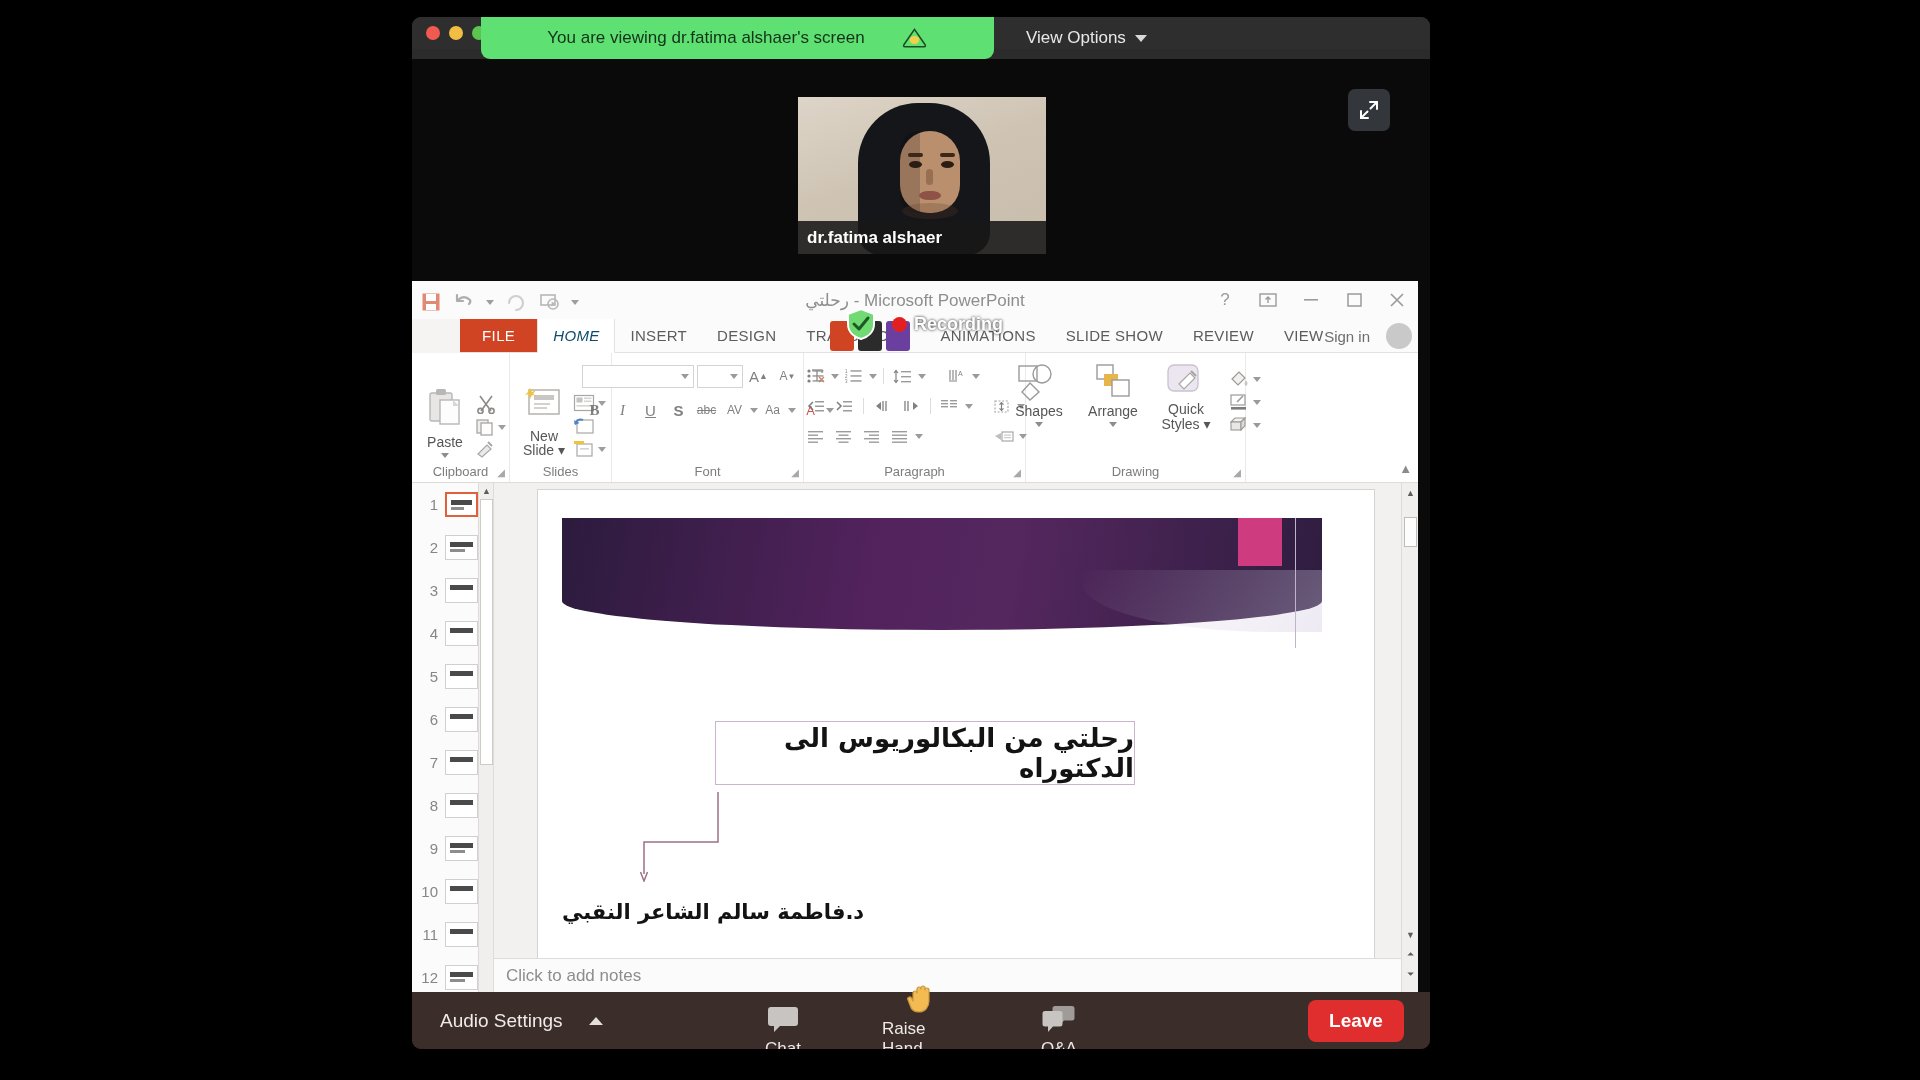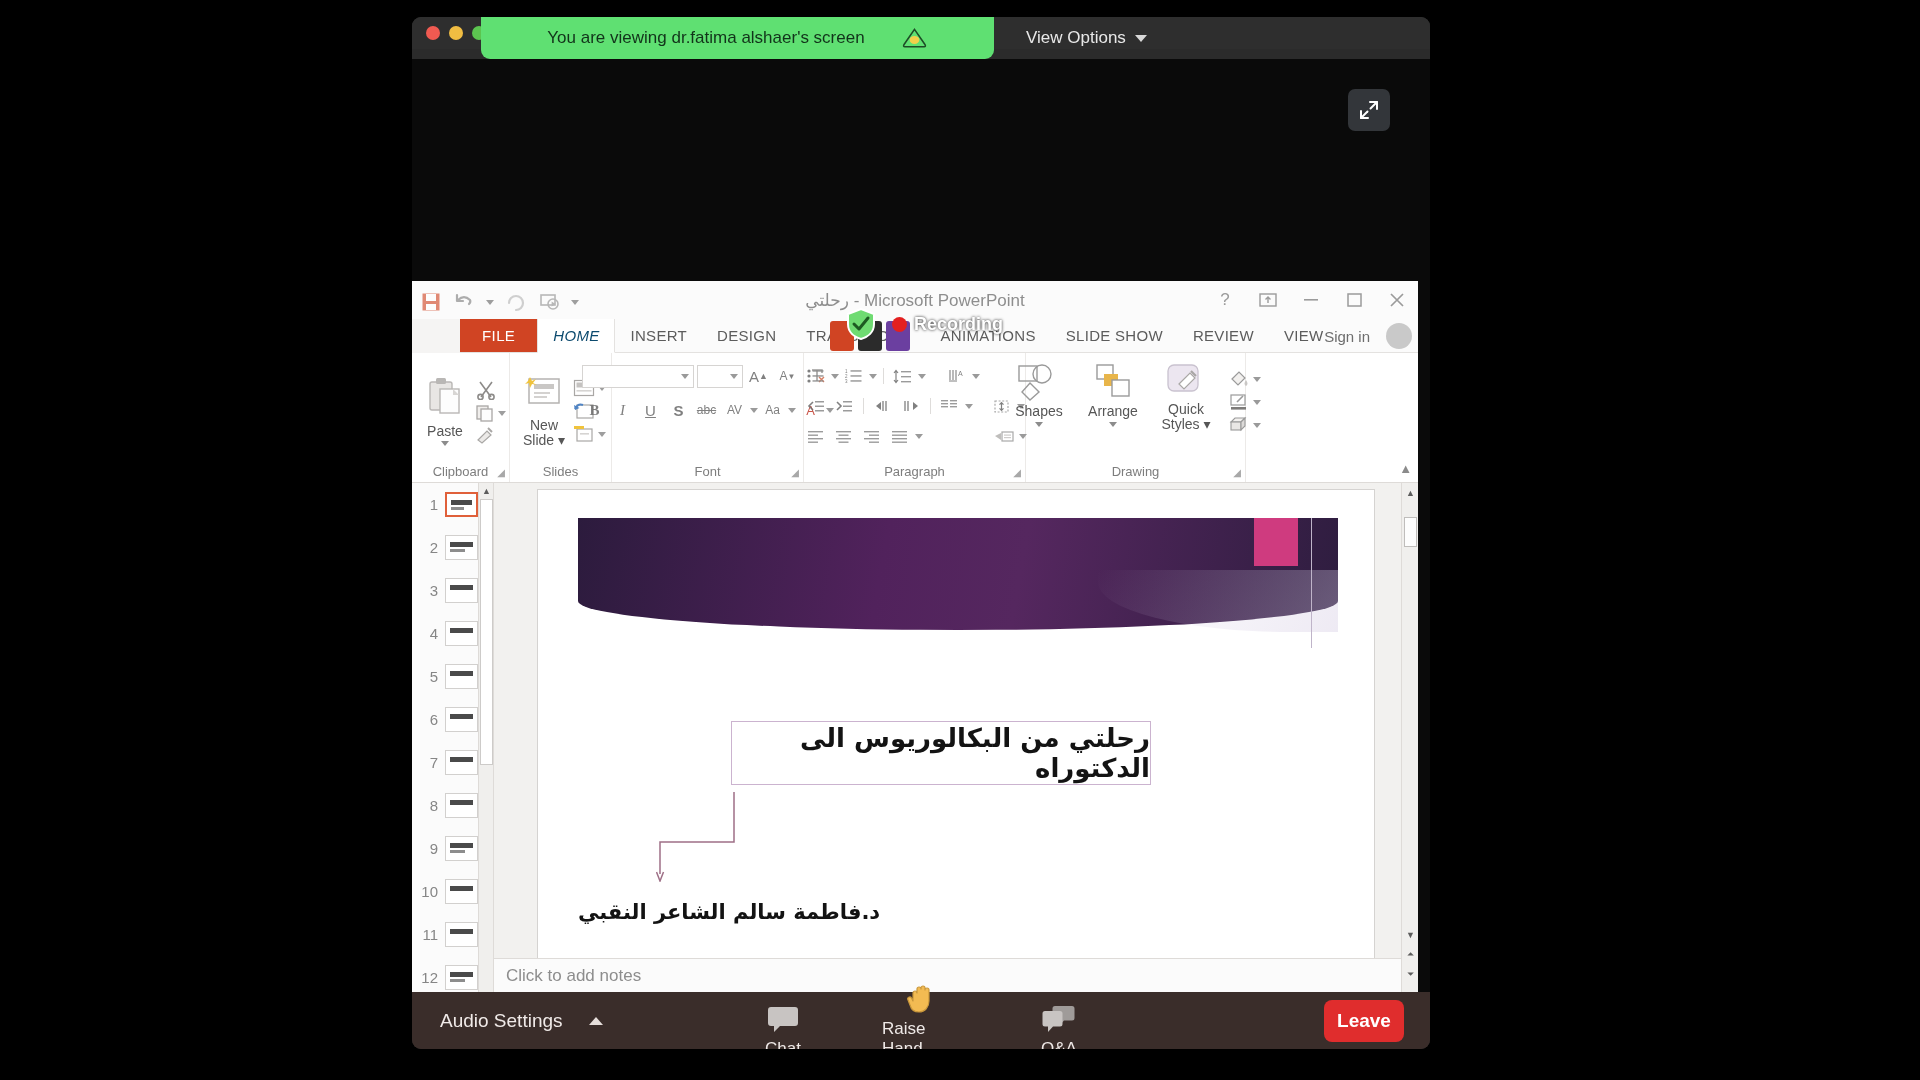--- a/index.html
+++ b/index.html
@@ -208,21 +208,21 @@
     position: relative;
     border-right: 1px solid #eceae8;
     display: flex; flex-direction: column; align-items: center;
     padding-top: 5px;
   }
   .glabel {
     position: absolute; bottom: 3px; left: 0; width: 100%;
     text-align: center; font-size: 13px; color: #7d7d7d;
   }
   .gdia { position: absolute; bottom: 4px; right: 4px; font-size: 10px; color: #a8a8a8; }
-  .gbody { display: flex; align-items: center; height: 100px; }
+  .gbody { display: flex; align-items: flex-end; height: 100px; }
 
   .big-btn { display: flex; flex-direction: column; align-items: center;
              width: 60px; font-size: 14px; color: #565656; cursor: pointer; }
   .big-btn .lbl { margin-top: 2px; line-height: 1.05; text-align: center; }
   .mini-caret { width:0;height:0;border-left:4px solid transparent;border-right:4px solid transparent;
                 border-top:5px solid #8c8c8c; margin-top:3px; }
 
   .sm-btn { width: 26px; height: 24px; display:flex; align-items:center; justify-content:center;
             color:#6a6a6a; font-size: 15px; cursor: pointer; opacity: .85;}
   .row { display: flex; align-items: center; gap: 1px; }
@@ -271,21 +271,21 @@
     padding-top: 6px;
   }
   #slide-outer {
     width: 838px; height: 470px;
     background: #fff;
     border: 1px solid #d5d3d1;
     position: relative;
     overflow: hidden;
   }
   #slide-canvas {
-    position: absolute; left: 40px; top: 28px;
+    position: absolute; left: 24px; top: 28px;
     width: 760px; height: 428px;
     background: #fff;
     overflow: hidden;
   }
   #slide-banner {
     position: absolute; left: 0; top: 0; width: 100%; height: 112px;
     background: linear-gradient(100deg,#2c1b3d 0%, #51225c 40%, #55275f 58%, #2e1d3f 100%);
     border-radius: 0 0 100% 100% / 0 0 58px 58px;
   }
   #banner-sheen {
@@ -357,21 +357,21 @@
               border-bottom:8px solid #e6dedb; }
   #zoom-center-btns {
     position: absolute; left: 50%; transform: translateX(-50%);
     display: flex; gap: 60px; align-items: flex-end;
   }
   .zbtn { display: flex; flex-direction: column; align-items: center; gap: 4px;
           color: #efe9e7; font-size: 17px; cursor: pointer; width: 78px; }
   #leave-btn {
     position: absolute; right: 26px;
     background: #e02d2d; color: #fff;
-    width: 80px; height: 42px; border-radius: 8px;
+    width: 96px; height: 42px; border-radius: 8px;
     display: flex; align-items: center; justify-content: center;
     font-size: 19px; font-weight: 600; cursor: pointer;
   }
 
   
   #recording-ind {
     position: absolute; left: 480px; top: 255px;
     display: flex; align-items: center; gap: 7px;
     z-index: 30;
   }
@@ -410,20 +410,34 @@
     </div>
 
     <div id="view-options-btn">
       <span>View Options</span>
       <span class="chev-down"></span>
     </div>
   </div>
 
   <div id="share-stage">
 
+    <div id="video-tile">
+      <div id="video-bg"></div>
+      <div class="head-shawl"></div>
+      <div class="face"></div>
+      <div class="face-shadow"></div>
+      <div class="brow l"></div>
+      <div class="brow r"></div>
+      <div class="eye l"></div>
+      <div class="eye r"></div>
+      <div class="nose"></div>
+      <div class="mouth"></div>
+      <div class="chin-shadow"></div>
+      <div id="video-name">dr.fatima alshaer</div>
+    </div>
 
     <div id="expand-btn">
       <svg width="24" height="24" viewBox="0 0 24 24">
         <path d="M13 4 L20 4 L20 11" fill="none" stroke="#fff" stroke-width="2" stroke-linecap="round" stroke-linejoin="round"></path>
         <path d="M20 4 L13.5 10.5" stroke="#fff" stroke-width="2" stroke-linecap="round"></path>
         <path d="M11 20 L4 20 L4 13" fill="none" stroke="#fff" stroke-width="2" stroke-linecap="round" stroke-linejoin="round"></path>
         <path d="M4 20 L10.5 13.5" stroke="#fff" stroke-width="2" stroke-linecap="round"></path>
       </svg>
     </div>
 

